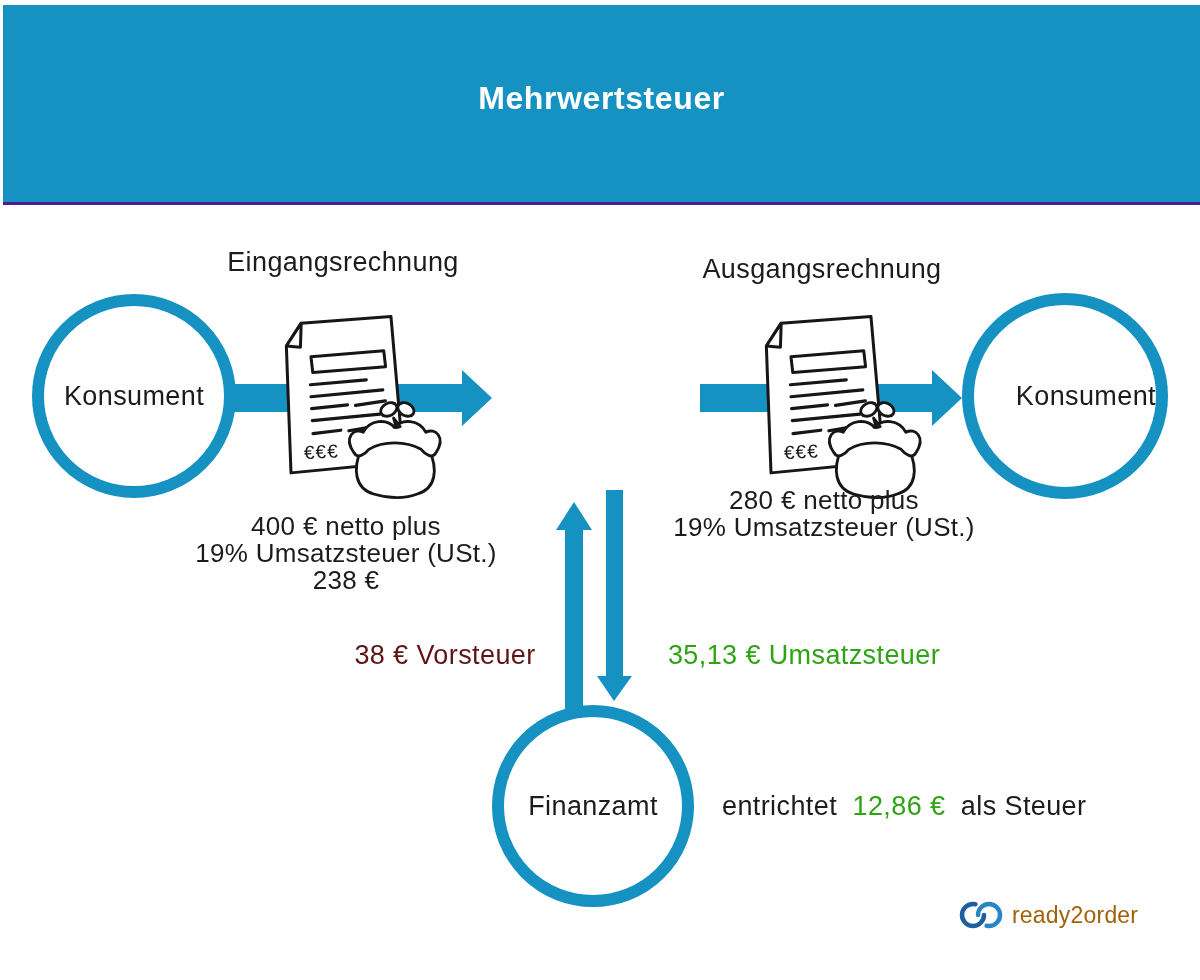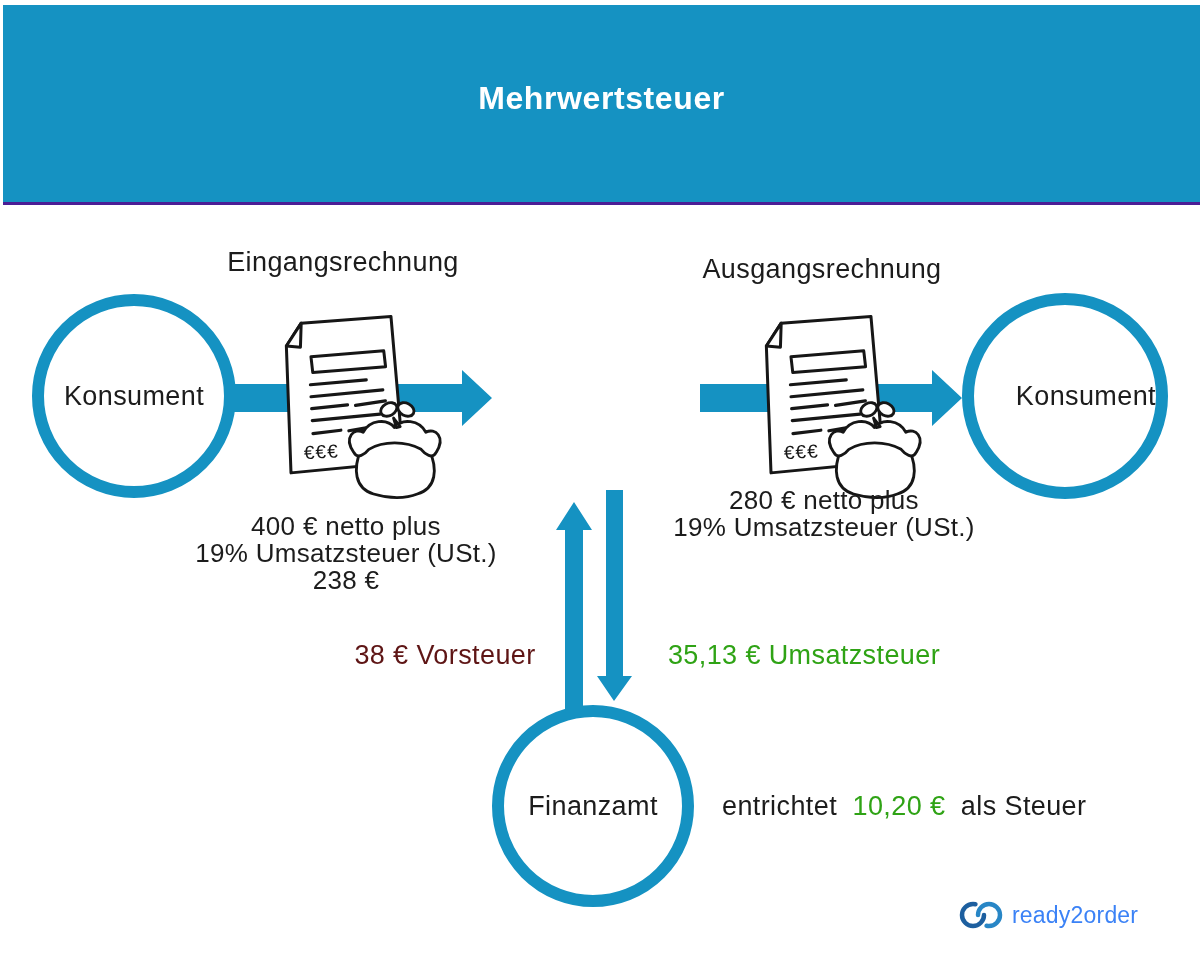--- a/index.html
+++ b/index.html
@@ -53,21 +53,21 @@
   .amount-right { left:824px; top:487px; }
 
   .lbl-vorsteuer    { left:445px; top:640px; color:#5e1515; }
   .lbl-umsatzsteuer { left:804px; top:640px; color:#2fa315; }
 
   .tax-note { position:absolute; left:722px; top:791px; z-index:3; font-size:27px; letter-spacing:0.4px; white-space:nowrap; color:#1c1c1c; }
   .tax-note .green { color:#2fa315; margin:0 0.28em; }
 
   
   .logo { position:absolute; left:955px; top:896px; z-index:3; display:flex; align-items:center; gap:7px; }
-  .logo-text { font-size:23px; color:#3b82f6; letter-spacing:0.2px; }
+  .logo-text { font-size:23px; color:#a16207; letter-spacing:0.2px; }
 </style>
 </head>
 <body>
 
 <div class="canvas">
 
   <header class="banner">
     <h1 class="title">Mehrwertsteuer</h1>
   </header>
 
@@ -125,21 +125,21 @@
   <div class="amount-block amount-right">
     <div>280 € netto plus</div>
     <div>19% Umsatzsteuer (USt.)</div>
   </div>
 
   <div class="lbl centered lbl-vorsteuer">38 € Vorsteuer</div>
   <div class="lbl centered lbl-umsatzsteuer">35,13 € Umsatzsteuer</div>
 
   <div class="tax-note">
     <span>entrichtet</span>
-    <span class="green">10,20 €</span>
+    <span class="green">12,86 €</span>
     <span>als Steuer</span>
   </div>
 
   <div class="logo">
     <svg width="50" height="38" viewBox="0 0 50 38">
       <circle cx="18" cy="19" r="11" fill="none" stroke="#1d5f9f" stroke-width="4.5" stroke-dasharray="54 15.2" stroke-linecap="round"></circle>
       <circle cx="34" cy="19" r="11" fill="none" stroke="#2886c6" stroke-width="4.5" stroke-dasharray="54 15.2" stroke-linecap="round" transform="rotate(180 34 19)"></circle>
     </svg>
     <span class="logo-text">ready2order</span>
   </div>

